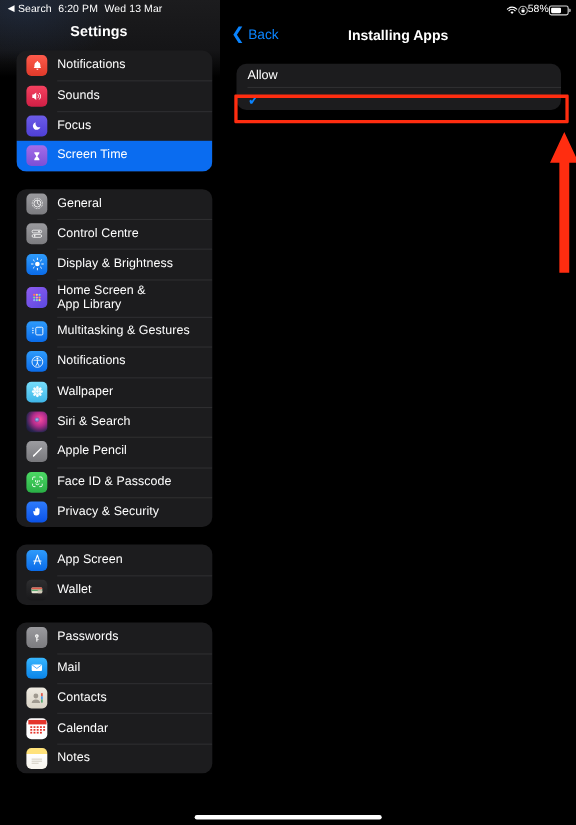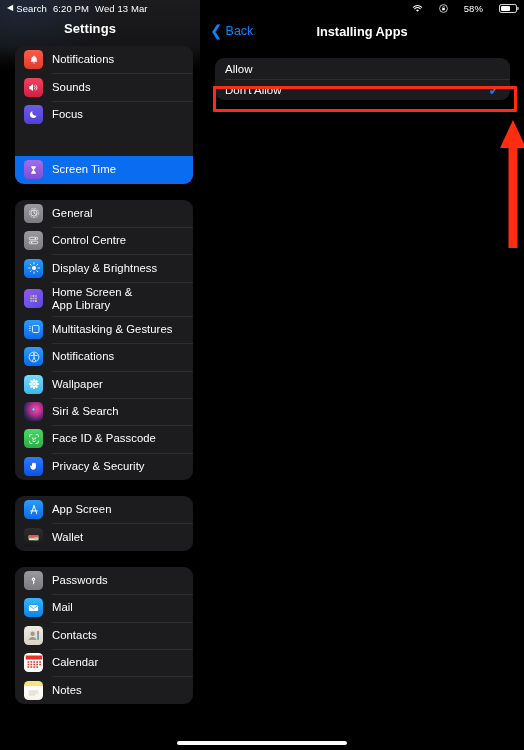--- a/index.html
+++ b/index.html
@@ -13,21 +13,21 @@
   #screen { position:relative; width:524px; height:750px; background:#000; overflow:hidden; }
 
   
   .statusbar {
     position:absolute; top:0; left:0; width:524px; height:16px;
     display:flex; align-items:center; justify-content:space-between;
     padding:0 7px; z-index:30;
     color:#fff; font-size:9.5px; letter-spacing:.1px;
   }
   .sb-left { display:flex; align-items:center; gap:6px; }
-  .sb-right { display:flex; align-items:center; gap:16px; }
+  .sb-right { display:flex; align-items:flex-end; gap:0; }
   .back-caret { font-size:8px; line-height:1; color:#fff; margin-right:-3px; }
   .sb-item { white-space:nowrap; font-size:9.5px; }
   .wifi-ico { width:11px; height:9px; display:block; }
   .lock-ico { width:9px; height:9px; display:block; }
   .batt { width:18px; height:9px; border:1px solid rgba(255,255,255,.85); border-radius:2.2px; position:relative; display:block; }
   .batt::after { content:""; position:absolute; right:-2.6px; top:2.4px; width:1.6px; height:3.6px; background:rgba(255,255,255,.6); border-radius:0 1px 1px 0; }
   .batt i { position:absolute; left:1px; top:1px; bottom:1px; width:58%; background:#fff; border-radius:1px; display:block; }
 
   
   .sidebar {
@@ -46,21 +46,21 @@
   .group { margin:0 11px 16px 11px; background:#1c1c1e; border-radius:9px; overflow:hidden; }
   .row {
     position:relative; display:flex; align-items:center;
     height:27.4px; padding-left:9px; cursor:default;
   }
   .row.tall { height:34px; }
   .row + .row::before {
     content:""; position:absolute; left:37px; right:0; top:0; height:1px;
     background:#2e2e30;
   }
-  .row.sel { background:#0A6CF0;margin-top:28px; }
+  .row.sel { background:#0A6CF0; }
   .row.sel::before { background:transparent !important; }
   .row-label { color:#fff; font-size:11.3px; line-height:13px; letter-spacing:.05px; white-space:pre-line; }
   .ico {
     width:19px; height:19px; border-radius:4.6px; margin-right:9px;
     flex:0 0 19px; position:relative; overflow:hidden;
     display:flex; align-items:center; justify-content:center;
   }
   .ico svg { display:block; }
 
   
@@ -278,20 +278,29 @@
                       <stop offset="0%" stop-color="#9FE8FF"></stop>
                       <stop offset="60%" stop-color="#3C8BD9" stop-opacity=".6"></stop>
                       <stop offset="100%" stop-color="#2B2360" stop-opacity="0"></stop>
                     </radialGradient>
                   </defs>
                 </svg>
               </span>
               <span class="row-label">Siri &amp; Search</span>
             </div>
             <div class="row">
+              <span class="ico" style="background: linear-gradient(rgb(156, 156, 160), rgb(120, 120, 124));">
+                <svg viewBox="0 0 24 24" width="14" height="14">
+                  <path d="M6 18 18 6" stroke="#fff" stroke-width="2.1" stroke-linecap="round"></path>
+                  <path d="M5.2 18.8 6.6 15.4 8.6 17.4z" fill="#fff"></path>
+                </svg>
+              </span>
+              <span class="row-label">Apple Pencil</span>
+            </div>
+            <div class="row">
               <span class="ico" style="background: linear-gradient(rgb(76, 217, 100), rgb(41, 175, 69));">
                 <svg viewBox="0 0 24 24" width="14" height="14">
                   <g stroke="#fff" stroke-width="1.4" fill="none" stroke-linecap="round">
                     <path d="M4.5 8.4V6.4a1.9 1.9 0 0 1 1.9-1.9h2M15.6 4.5h2a1.9 1.9 0 0 1 1.9 1.9v2M19.5 15.6v2a1.9 1.9 0 0 1-1.9 1.9h-2M8.4 19.5h-2a1.9 1.9 0 0 1-1.9-1.9v-2M9.2 10v1.8M14.8 10v1.8M12 10.4v3.1h-1M9.5 15.6a3.6 3.6 0 0 0 5 0"></path>
                   </g>
                 </svg>
               </span>
               <span class="row-label">Face ID &amp; Passcode</span>
             </div>
             <div class="row">
@@ -404,21 +413,20 @@
       </div>
       <div class="nav-title">Installing Apps</div>
     </div>
 
     <div class="card">
       <div id="option-rows">
           <div class="opt">
             <span class="opt-label">Allow</span>
           </div>
           <div class="opt">
-            <span class="opt-label">Don't Allow</span>
             <span class="check">✓</span>
           </div>
         </div>
     </div>
   </div>
 
   <div class="ann-rect"></div>
   <svg class="ann-arrow" viewBox="0 0 32 132">
     <path d="M16 2 L29 30 L20.5 30 L20.5 130 L11.5 130 L11.5 30 L3 30 Z" fill="#FF2D10"></path>
   </svg>

